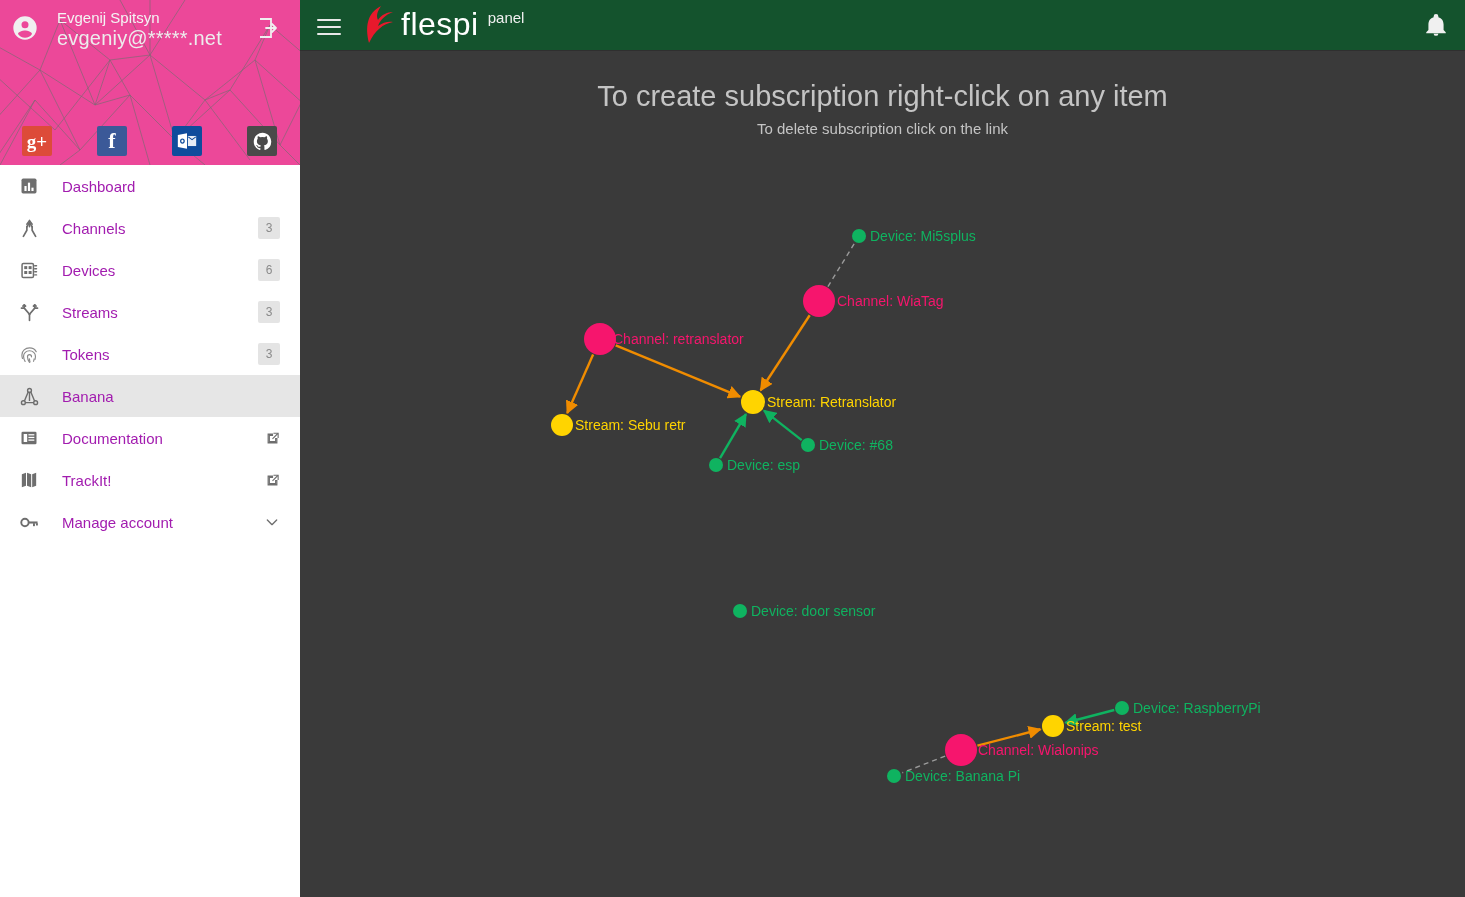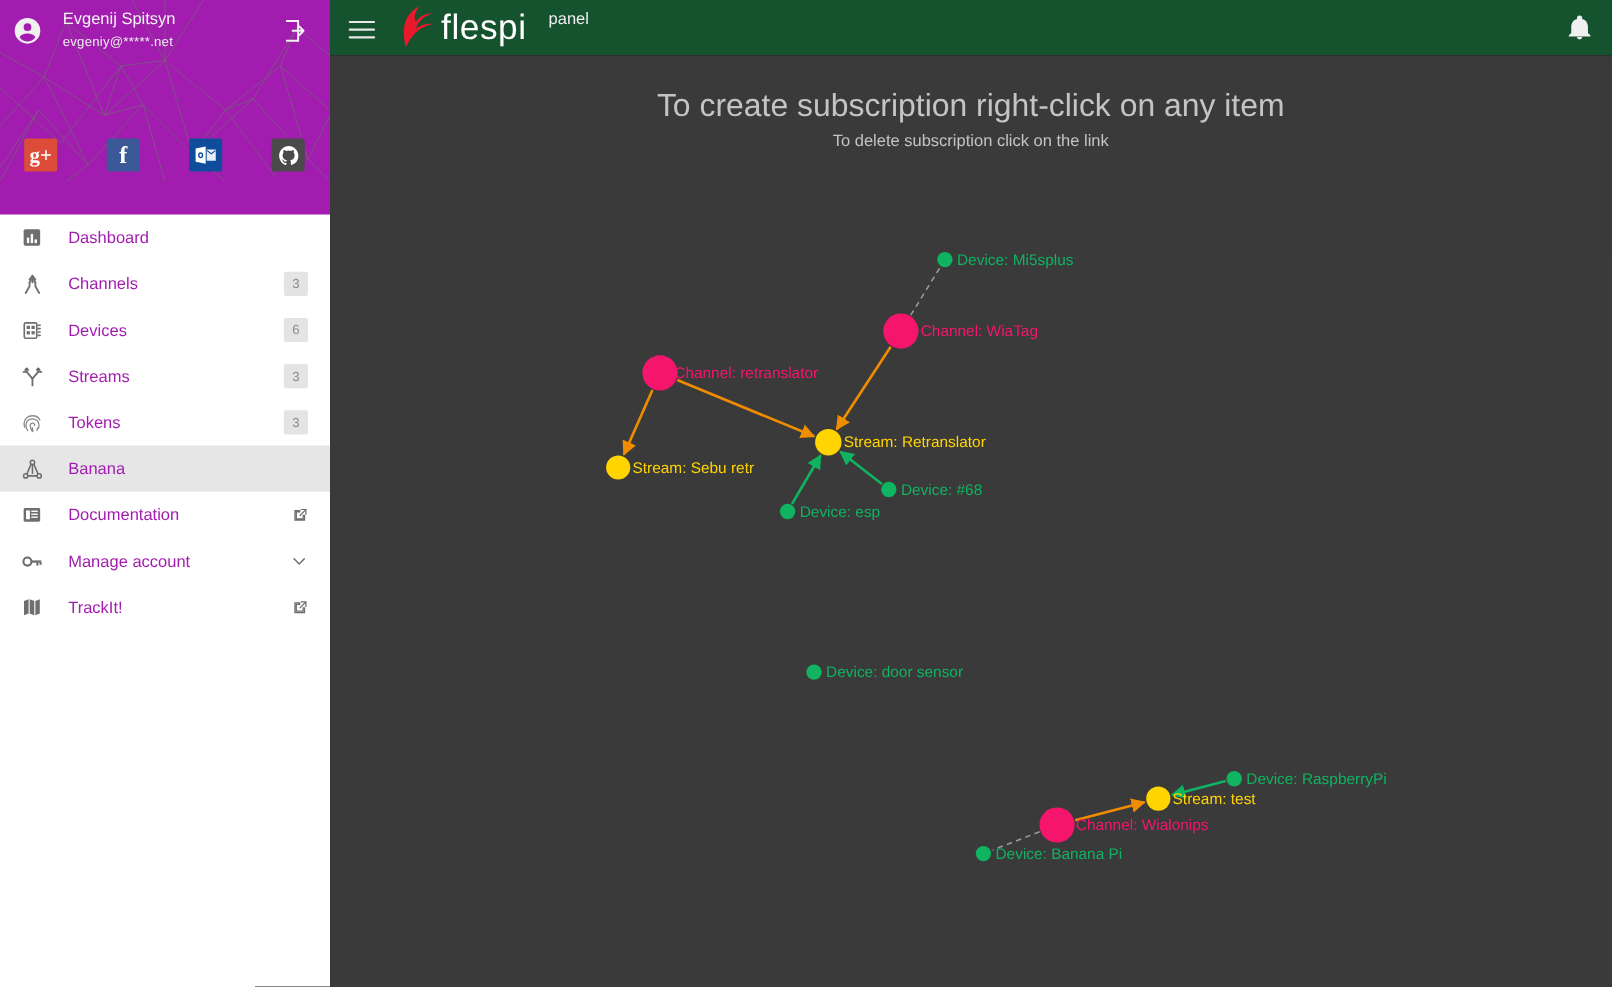--- a/index.html
+++ b/index.html
@@ -18,41 +18,41 @@
   
   #sidebar {
     position: absolute; left: 0; top: 0;
     width: 300px; height: 897px;
     background: #ffffff;
     overflow: hidden;
     z-index: 5;
   }
   #sidebar-header {
     position: relative;
-    width: 300px; height: 195px;
-    background: #a21caf;
+    width: 300px; height: 165px;
+    background: #ec4899;
     overflow: hidden;
   }
   #mesh-bg {
     position: absolute; left: 0; top: 0;
     width: 300px; height: 165px;
   }
   .user-avatar-icon {
     position: absolute; left: 11px; top: 14px;
     width: 28px; height: 28px;
     z-index: 3;
   }
   .user-text {
     position: absolute; left: 57px; top: 7px;
     z-index: 3;
     color: #f2f2f2;
     line-height: 21px;
   }
   .user-name { font-size: 15px; color: #f4f4f4; }
-  .user-email { font-size: 12px; color: #ededed; letter-spacing: .2px; }
+  .user-email { font-size: 20px; color: #ededed; letter-spacing: .2px; }
   .logout-icon {
     position: absolute; right: 20px; top: 16px;
     width: 24px; height: 24px;
     cursor: pointer; z-index: 3;
   }
   .social-row {
     position: absolute; left: 0; top: 126px;
     width: 300px; height: 30px;
     z-index: 3;
   }
@@ -132,21 +132,21 @@
     cursor: pointer;
   }
   .brand-logo { width: 42px; height: 42px; }
   .brand-word {
     font-size: 32px; color: #ffffff;
     line-height: 42px;
     letter-spacing: .5px;
   }
   .brand-sub {
     font-size: 15px; color: #f0f0f0;
-    margin-left: 20px; margin-top: 6px;
+    margin-left: 9px; margin-top: 6px;
   }
   .bell-btn {
     position: absolute; right: 16px; top: 12px;
     width: 26px; height: 26px;
     cursor: pointer;
   }
 
   
   #canvas {
     position: absolute; left: 300px; top: 50px;
@@ -336,49 +336,49 @@
           <svg viewBox="0 0 24 24" width="15" height="15" fill="none" stroke="#6e6e6e" stroke-width="1.8">
               <path d="M5 5h7v2H7v10h10v-5h2v7H5z"></path>
               <path d="M13.5 3.5H21v7.5"></path>
               <path d="M20.5 4L12 12.5"></path>
             </svg>
         </span>
       </li>
 
       <li class="menu-item">
         <span class="menu-icon">
-          <svg viewBox="0 0 24 24" width="21" height="21" fill="#6e6e6e">
-              <circle cx="6.8" cy="12" r="4.2" fill="none" stroke="#6e6e6e" stroke-width="2.2"></circle>
-              <rect x="10.4" y="10.8" width="10.8" height="2.4"></rect>
-              <rect x="16" y="12.8" width="2.2" height="3.4"></rect>
-              <rect x="19.4" y="12.8" width="2.2" height="2.6"></rect>
-            </svg>
-        </span>
-        <span class="menu-label">Manage account</span>
-        <span class="menu-chev">
-          <svg viewBox="0 0 24 24" width="16" height="16" fill="none" stroke="#6e6e6e" stroke-width="2" stroke-linecap="round" stroke-linejoin="round">
-              <path d="M5 9l7 7 7-7"></path>
-            </svg>
-        </span>
-      </li>
-
-      <li class="menu-item">
-        <span class="menu-icon">
           <svg viewBox="0 0 24 24" width="20" height="20" fill="#6e6e6e">
               <path d="M8.4 3.2L3.4 5.1v15.7l5-2v-15.6z"></path>
               <path d="M9.6 3.2v15.6l5 2V5.2z"></path>
               <path d="M15.8 5.2v15.6l4.8-1.9V3.3z"></path>
             </svg>
         </span>
         <span class="menu-label">TrackIt!</span>
         <span class="menu-ext">
           <svg viewBox="0 0 24 24" width="15" height="15" fill="none" stroke="#6e6e6e" stroke-width="1.8">
               <path d="M5 5h7v2H7v10h10v-5h2v7H5z"></path>
               <path d="M13.5 3.5H21v7.5"></path>
               <path d="M20.5 4L12 12.5"></path>
+            </svg>
+        </span>
+      </li>
+
+      <li class="menu-item">
+        <span class="menu-icon">
+          <svg viewBox="0 0 24 24" width="21" height="21" fill="#6e6e6e">
+              <circle cx="6.8" cy="12" r="4.2" fill="none" stroke="#6e6e6e" stroke-width="2.2"></circle>
+              <rect x="10.4" y="10.8" width="10.8" height="2.4"></rect>
+              <rect x="16" y="12.8" width="2.2" height="3.4"></rect>
+              <rect x="19.4" y="12.8" width="2.2" height="2.6"></rect>
+            </svg>
+        </span>
+        <span class="menu-label">Manage account</span>
+        <span class="menu-chev">
+          <svg viewBox="0 0 24 24" width="16" height="16" fill="none" stroke="#6e6e6e" stroke-width="2" stroke-linecap="round" stroke-linejoin="round">
+              <path d="M5 9l7 7 7-7"></path>
             </svg>
         </span>
       </li>
 
     </ul>
   </aside>
 
   <header id="topbar">
     <div class="hamburger">
       <span></span>

